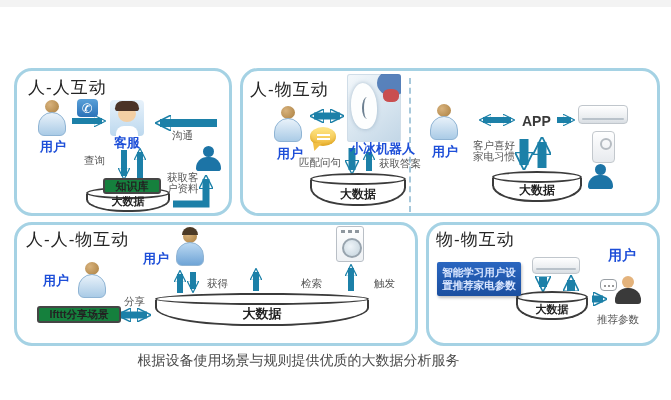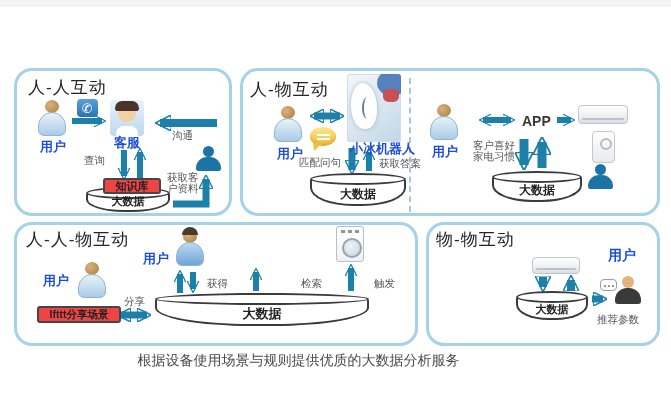--- a/index.html
+++ b/index.html
@@ -20,21 +20,21 @@
   .overlay { position:absolute; left:0; top:0; z-index:2; }
   .overlay path { stroke:#1c80a8; fill:none; }
   
   .cyl { position:absolute; background:#fff; border:2px solid #3b3b3b; border-top:none;
          border-radius:0 0 45% 45% / 0 0 70% 70%; z-index:2; }
   .cyl-top { position:absolute; left:-2px; right:-2px; top:-7px; height:12px; border:2px solid #3b3b3b;
              border-radius:50%; background:#fff; }
   .cyl-label { position:absolute; left:0; right:0; bottom:1px; text-align:center; font-size:12px;
                font-weight:bold; color:#222; z-index:2; }
   
-  .wbox { position:absolute; background:#ef4444; border:2px solid #454545; border-radius:3px;
+  .wbox { position:absolute; background:#15803d; border:2px solid #454545; border-radius:3px;
           font-weight:bold; color:#222; display:flex; align-items:center; justify-content:center; z-index:3; }
   
   .bluebox { position:absolute; background:linear-gradient(#2a66c0,#1b4fa0); color:#d9e6ff;
              font-weight:bold; font-size:10.5px; line-height:13px; text-align:center; border-radius:2px;
              box-shadow:1px 2px 3px rgba(0,0,0,.25); z-index:3; padding-top:4px; }
   .bluebox span { display:block; }
   
   .p3d { position:absolute; width:32px; height:38px; z-index:3; }
   .p3d .head { position:absolute; left:9px; top:0; width:14px; height:13px;
                background:radial-gradient(circle at 35% 35%, #d8b27c, #a97e3f); border-radius:50%; }
@@ -232,20 +232,24 @@
   <div class="sm" style="left:207px;top:278px">获得</div>
   <div class="sm" style="left:301px;top:278px">检索</div>
   <div class="washer" style="left:336px;top:226px"></div>
   <div class="sm" style="left:374px;top:278px">触发</div>
   <div class="cyl" style="left:155px;top:300px;width:214px;height:26px">
       <i class="cyl-top"></i>
       <b class="cyl-label" style="font-size:13px">大数据</b>
     </div>
 
   <div class="qtitle" style="left:436px;top:228px">物-物互动</div>
+  <div class="bluebox" style="left:437px;top:262px;width:84px;height:34px">
+      <span>智能学习用户设</span>
+      <span>置推荐家电参数</span>
+    </div>
   <div class="aircon" style="left:532px;top:257px;width:48px;height:17px"></div>
   <div class="cyl" style="left:516px;top:298px;width:72px;height:22px">
       <i class="cyl-top"></i>
       <b class="cyl-label" style="font-size:11px">大数据</b>
     </div>
   <div class="bold-lbl" style="left:608px;top:247px;font-size:14px">用户</div>
   <div class="minibubble" style="left:600px;top:279px"></div>
   <div class="pdark" style="left:614px;top:276px"></div>
   <div class="sm" style="left:597px;top:314px">推荐参数</div>
 

